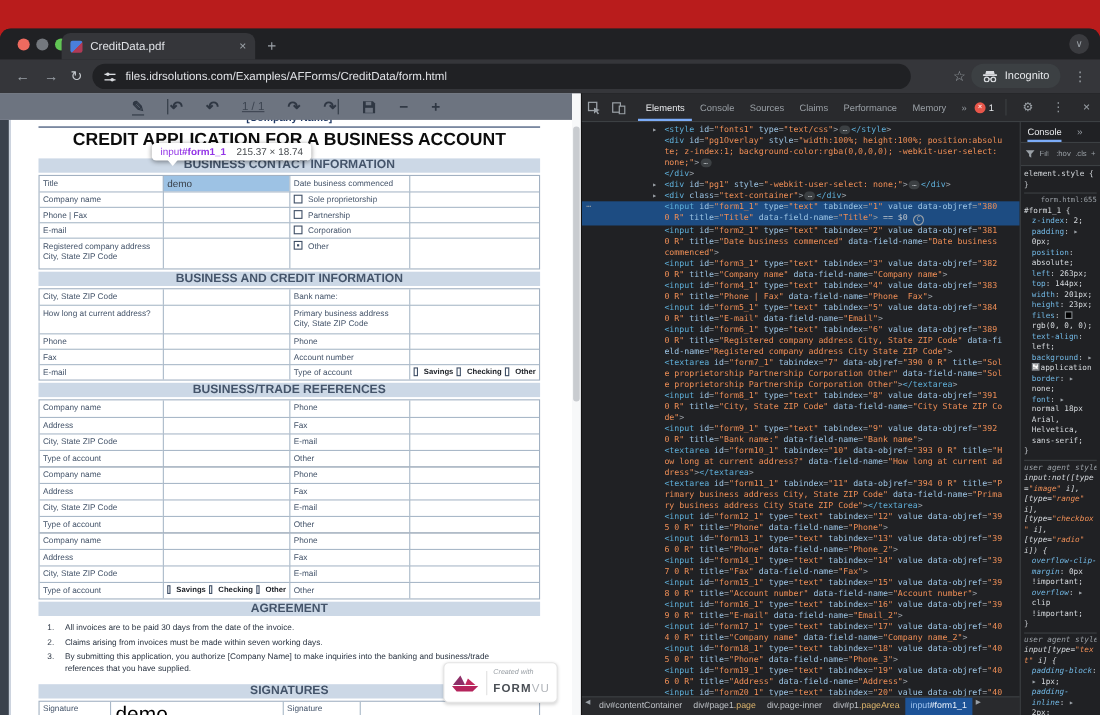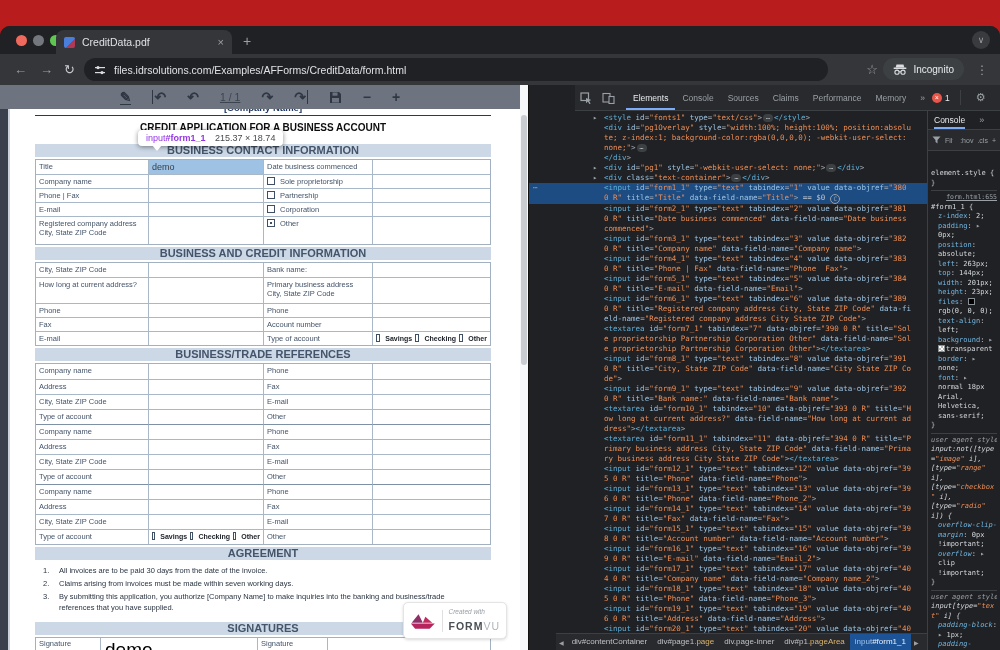--- a/index.html
+++ b/index.html
@@ -34,21 +34,21 @@
   #pdftoolbar .pg{font-size:10.5px;color:#3c4450;text-decoration:underline;}
   .bar-l{border-left:1.5px solid #2f3743;padding-left:1px;}
   .bar-r{border-right:1.5px solid #2f3743;padding-right:1px;}
   #darkstrip{position:absolute;left:0;top:24px;width:8px;height:541px;background:#3a414c;z-index:5;}
   #scrollcol{position:absolute;left:520px;top:0;width:8px;height:565px;background:#f7f8f9;z-index:6;}
   #scrollcol .thumb{position:absolute;left:1px;top:30px;width:6px;height:250px;background:#c9ccd0;border-radius:3px;}
   #page{position:absolute;left:10px;top:11px;width:510px;height:554px;background:#fff;z-index:1;
     padding:6px 29px 0 25px;box-sizing:border-box;}
   #companyhdr{text-align:center;font-weight:bold;font-size:9.5px;color:#1f3864;
     padding-bottom:2px;border-bottom:1.5px solid #233a63;line-height:11px;}
-  #formtitle{margin-top:4px;text-align:center;font-weight:bold;font-size:10px;color:#0d0d0d;line-height:16px;}
+  #formtitle{margin-top:4px;text-align:center;font-weight:bold;font-size:16px;color:#0d0d0d;line-height:16px;}
   .sec-header{margin:2px 0;height:13px;line-height:13px;background:#ccd8e6;color:#44546a;
     font-weight:bold;font-size:11px;text-align:center;}
   .sec-header.first{margin-top:8px;}
   .ftable{border:1px solid #a2b1c2;}
   .frow{display:grid;grid-template-columns:112px 115px 109px 118px;}
   .frow.sig{grid-template-columns:64px 157px 70px 163px;}
   .frow.sep .fcell{border-top:1.5px solid #7e90a4;}
   .fcell{border-left:1px solid #a9b8c8;border-top:1px solid #a9b8c8;padding:1.5px 3px;
     font-size:7.5px;color:#44546a;line-height:1.3;overflow:hidden;}
   .frow .fcell:first-child{border-left:none;}
@@ -74,21 +74,21 @@
     border:1px solid #e4e4e4;border-radius:5px;box-shadow:0 1px 3px rgba(0,0,0,.15);
     display:flex;align-items:center;padding:0 6px;box-sizing:border-box;gap:6px;}
   #fvbadge .div{width:1px;height:22px;background:#e0e0e0;}
   #fvbadge .cw{font-size:6.5px;font-style:italic;color:#9aa0a6;line-height:9px;}
   #fvbadge .bb{font-size:10.5px;font-weight:bold;color:#4a4f55;letter-spacing:1px;}
   #fvbadge .bl{font-size:10.5px;color:#b0b4b9;letter-spacing:1px;}
   
   #devtools{position:absolute;left:528px;top:59px;width:472px;height:565px;background:#202124;
     border-left:1px solid #111;box-sizing:border-box;display:flex;flex-direction:column;}
   #dt-tabbar{height:25px;background:#292a2d;border-bottom:1px solid #3c4043;display:flex;
-    align-items:center;flex:0 0 25px;margin-left:46px;}
+    align-items:center;flex:0 0 25px;}
   .dt-tab{font-size:8.5px;color:#9aa0a6;padding:0 7px;height:24px;line-height:24px;white-space:nowrap;}
   .dt-tab.on{color:#e8eaed;box-shadow:inset 0 -2px 0 #7cacf8;}
   .dt-ico{color:#9aa0a6;padding:0 5px;display:flex;align-items:center;}
   .dt-sep{width:1px;height:15px;background:#3c4043;margin:0 3px;}
   #dt-right{margin-left:auto;display:flex;align-items:center;gap:7px;padding-right:8px;}
   .errbadge{display:flex;align-items:center;gap:3px;font-size:8.5px;color:#e8eaed;}
   .errbadge .c{width:10px;height:10px;border-radius:50%;background:#e8564a;color:#fff;font-size:7px;
     display:flex;align-items:center;justify-content:center;line-height:10px;}
   #dt-main{flex:1;display:flex;min-height:0;}
   #codecol{flex:1;display:flex;flex-direction:column;min-width:0;}
@@ -100,42 +100,42 @@
   .cline .cdots{position:absolute;left:4px;top:0;color:#9aa0a6;}
   .ct{color:#5fb0da;}
   .ca{color:#9cc4e4;}
   .cs{color:#ee8e56;}
   .cd{color:#c2c8ce;}
   .cell{display:inline-block;background:#3c4043;color:#c3c7cb;border-radius:4px;padding:0 3px;
     font-size:6.5px;line-height:7.5px;vertical-align:1px;margin:0 1px;}
   .cbadge{display:inline-flex;width:8px;height:8px;border:1px solid #9aa0a6;border-radius:50%;
     color:#9aa0a6;font-size:6px;align-items:center;justify-content:center;margin-left:5px;vertical-align:-1px;}
   #crumbbar{flex:0 0 16px;border-top:1px solid #3c4043;background:#292a2d;display:flex;
-    align-items:center;font-size:8px;overflow:hidden;margin-left:27px;}
+    align-items:flex-start;font-size:8px;overflow:hidden;}
   .crumb{padding:0 5px;height:16px;line-height:16px;white-space:nowrap;}
   .crumb.sel{background:#1d5397;}
   .cp{color:#bdc1c6;}
   .cc{color:#ddb56c;}
   .cts{color:#9ec3ef;}
   .cis{color:#eaf1fa;}
   .cnav{color:#9aa0a6;font-size:6px;padding:0 3px;}
   
   #stylescol{flex:0 0 72px;border-left:1px solid #3c4043;display:flex;flex-direction:column;min-width:0;}
   #styleshead{flex:0 0 18px;border-bottom:1px solid #3c4043;display:flex;align-items:center;
     padding:0 6px;gap:14px;}
   #styleshead .st{font-size:8.5px;color:#e8eaed;box-shadow:inset 0 -2px 0 #7cacf8;height:18px;line-height:18px;}
   #styleshead .more{color:#9aa0a6;font-size:9px;}
   #filterrow{flex:0 0 20px;border-bottom:1px solid #3c4043;background:#292a2d;display:flex;
     align-items:center;padding:0 4px;gap:4px;color:#9aa0a6;font-size:7px;}
   #filterrow .ph{width:8px;overflow:hidden;white-space:nowrap;}
   #styles-content{flex:1;overflow:hidden;padding:2px 3px;font-family:"DejaVu Sans Mono",monospace;
     font-size:7px;line-height:9.5px;color:#bdc1c6;overflow-wrap:break-word;}
   .srule{border-top:1px solid #3c4043;margin-top:2px;padding-top:2px;}
-  .srule.nb{border-top:none;margin-top:16px;padding-top:0;}
-  .slink{text-align:right;color:#9aa0a6;font-size:6.5px;text-decoration:underline;}
+  .srule.nb{border-top:none;margin-top:1px;padding-top:0;}
+  .slink{text-align:right;color:#9aa0a6;font-size:6.5px;}
   .sorigin{color:#9aa0a6;font-style:italic;white-space:nowrap;overflow:hidden;}
   .ssel{color:#d5d9dd;}
   .ssel.ua{font-style:italic;}
   .ssel .cs{font-style:italic;}
   .sprop{padding-left:7px;}
   .pn{color:#71b7e3;}
   .pn.ua{font-style:italic;}
   .pv{color:#d5d9dd;}
   .parw{color:#9aa0a6;}
   .swatch{display:inline-block;width:5px;height:5px;border:1px solid #8a8f94;vertical-align:-1px;margin-right:1px;}
@@ -629,21 +629,21 @@
                 <div class="ssel">#form1_1 {</div>
                 <div class="sprop"><span class="pn">z-index</span><span class="pp">: </span><span class="pv">2;</span></div>
                 <div class="sprop"><span class="pn">padding</span><span class="pp">: </span><span class="parw">▸ </span><span class="pv">0px;</span></div>
                 <div class="sprop"><span class="pn">position</span><span class="pp">: </span><span class="pv">absolute;</span></div>
                 <div class="sprop"><span class="pn">left</span><span class="pp">: </span><span class="pv">263px;</span></div>
                 <div class="sprop"><span class="pn">top</span><span class="pp">: </span><span class="pv">144px;</span></div>
                 <div class="sprop"><span class="pn">width</span><span class="pp">: </span><span class="pv">201px;</span></div>
                 <div class="sprop"><span class="pn">height</span><span class="pp">: </span><span class="pv">23px;</span></div>
                 <div class="sprop"><span class="pn">files</span><span class="pp">: </span><span class="swatch" style="background:#000000"></span><span class="pv">rgb(0, 0, 0);</span></div>
                 <div class="sprop"><span class="pn">text-align</span><span class="pp">: </span><span class="pv">left;</span></div>
-                <div class="sprop"><span class="pn">background</span><span class="pp">: </span><span class="parw">▸ </span><span class="swatch tr"></span><span class="pv">transparent</span></div>
+                <div class="sprop"><span class="pn">background</span><span class="pp">: </span><span class="parw">▸ </span><span class="swatch tr"></span><span class="pv">application</span></div>
                 <div class="sprop"><span class="pn">border</span><span class="pp">: </span><span class="parw">▸ </span><span class="pv">none;</span></div>
                 <div class="sprop"><span class="pn">font</span><span class="pp">: </span><span class="parw">▸ </span><span class="pv">normal 18px Arial, Helvetica, sans-serif;</span></div>
                 <div>}</div>
               </div>
               <div class="srule">
                 <div class="sorigin">user agent stylesheet</div>
                 <div class="ssel ua">input:not([type=<span class="cs">"image"</span> i], [type=<span class="cs">"range"</span> i], [type=<span class="cs">"checkbox"</span> i], [type=<span class="cs">"radio"</span> i]) {</div>
                 <div class="sprop"><span class="pn ua">overflow-clip-margin</span><span class="pp">: </span><span class="pv">0px !important;</span></div>
                 <div class="sprop"><span class="pn ua">overflow</span><span class="pp">: </span><span class="parw">▸ </span><span class="pv">clip !important;</span></div>
                 <div>}</div>

